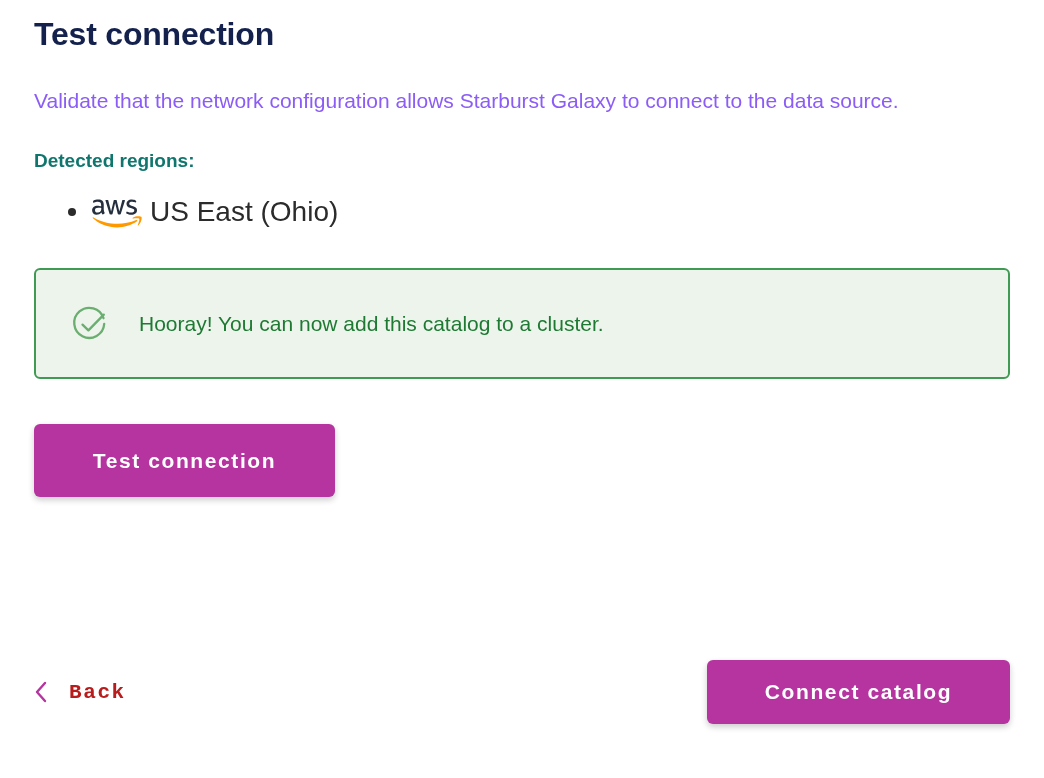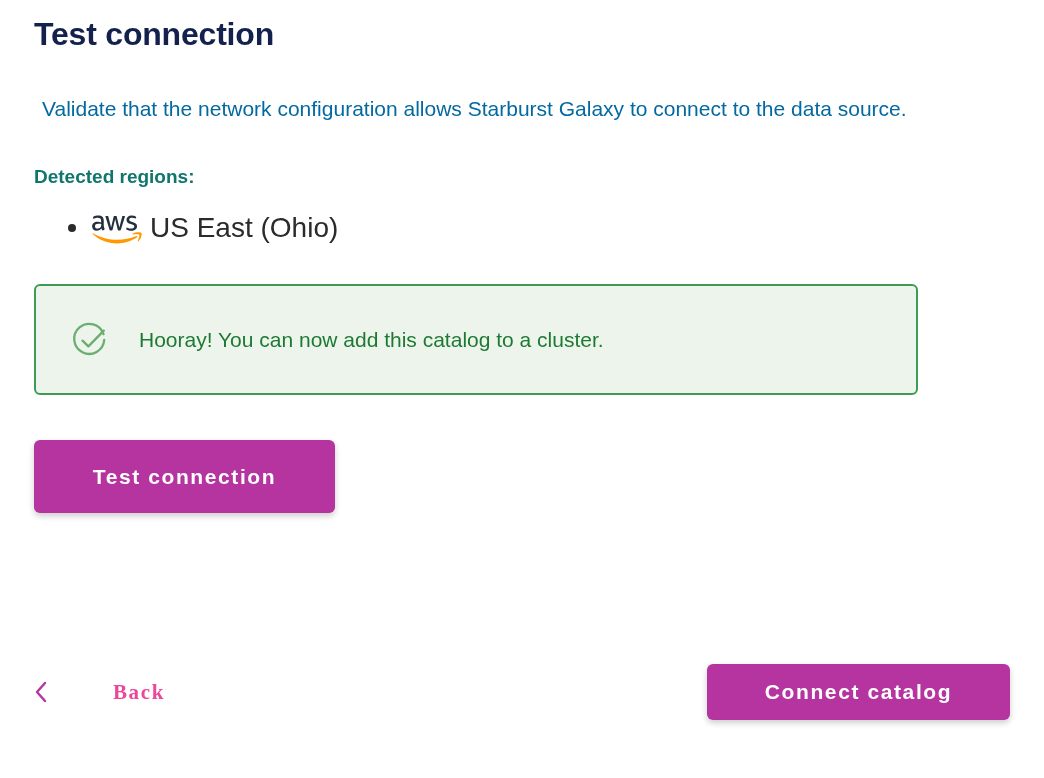--- a/index.html
+++ b/index.html
@@ -30,26 +30,26 @@
     padding-top: 13px;
     font-size: 32px;
     line-height: 42px;
     font-weight: 700;
     letter-spacing: -0.2px;
     color: #14214d;
   }
 
   
   .description {
-    margin: 8px;
+    margin: 0;
     padding-top: 22px;
     font-size: 21px;
     line-height: 48px;
     font-weight: 400;
-    color: #0369a1;
+    color: #8b5cf6;
     max-width: 960px;
   }
 
   
   .regions-label {
     margin: 0;
     padding-top: 23px;
     font-size: 19px;
     line-height: 26px;
     font-weight: 700;
@@ -91,21 +91,21 @@
     font-size: 28px;
     line-height: 30px;
     color: #2b2b2b;
     white-space: pre;
   }
 
   
   .banner {
     margin-top: 39px;
     box-sizing: border-box;
-    width: 884px;
+    width: 976px;
     height: 111px;
     background: #edf4ec;
     border: 2px solid #3f9a53;
     border-radius: 6px;
     display: flex;
     align-items: center;
     padding-left: 34px;
   }
   .banner-icon {
     width: 40px;
@@ -170,26 +170,25 @@
     width: 14px;
     height: 24px;
     margin-right: 21px;
     flex: none;
     display: block;
   }
   .back-label {
     font-size: 21px;
     font-weight: 700;
     letter-spacing: 1.6px;
-    color: #ec4899;
-    font-family: Liberation Serif, serif;
-    margin-left: 44px;
+    color: #b91c1c;
+    font-family: Liberation Mono, monospace;
   }
   .connect-btn {
-    height: 56px;
+    height: 64px;
     min-width: 303px;
   }
 </style>
 </head>
 <body>
 
 <div class="page">
 
   <h1 class="page-title">Test connection</h1>
 

